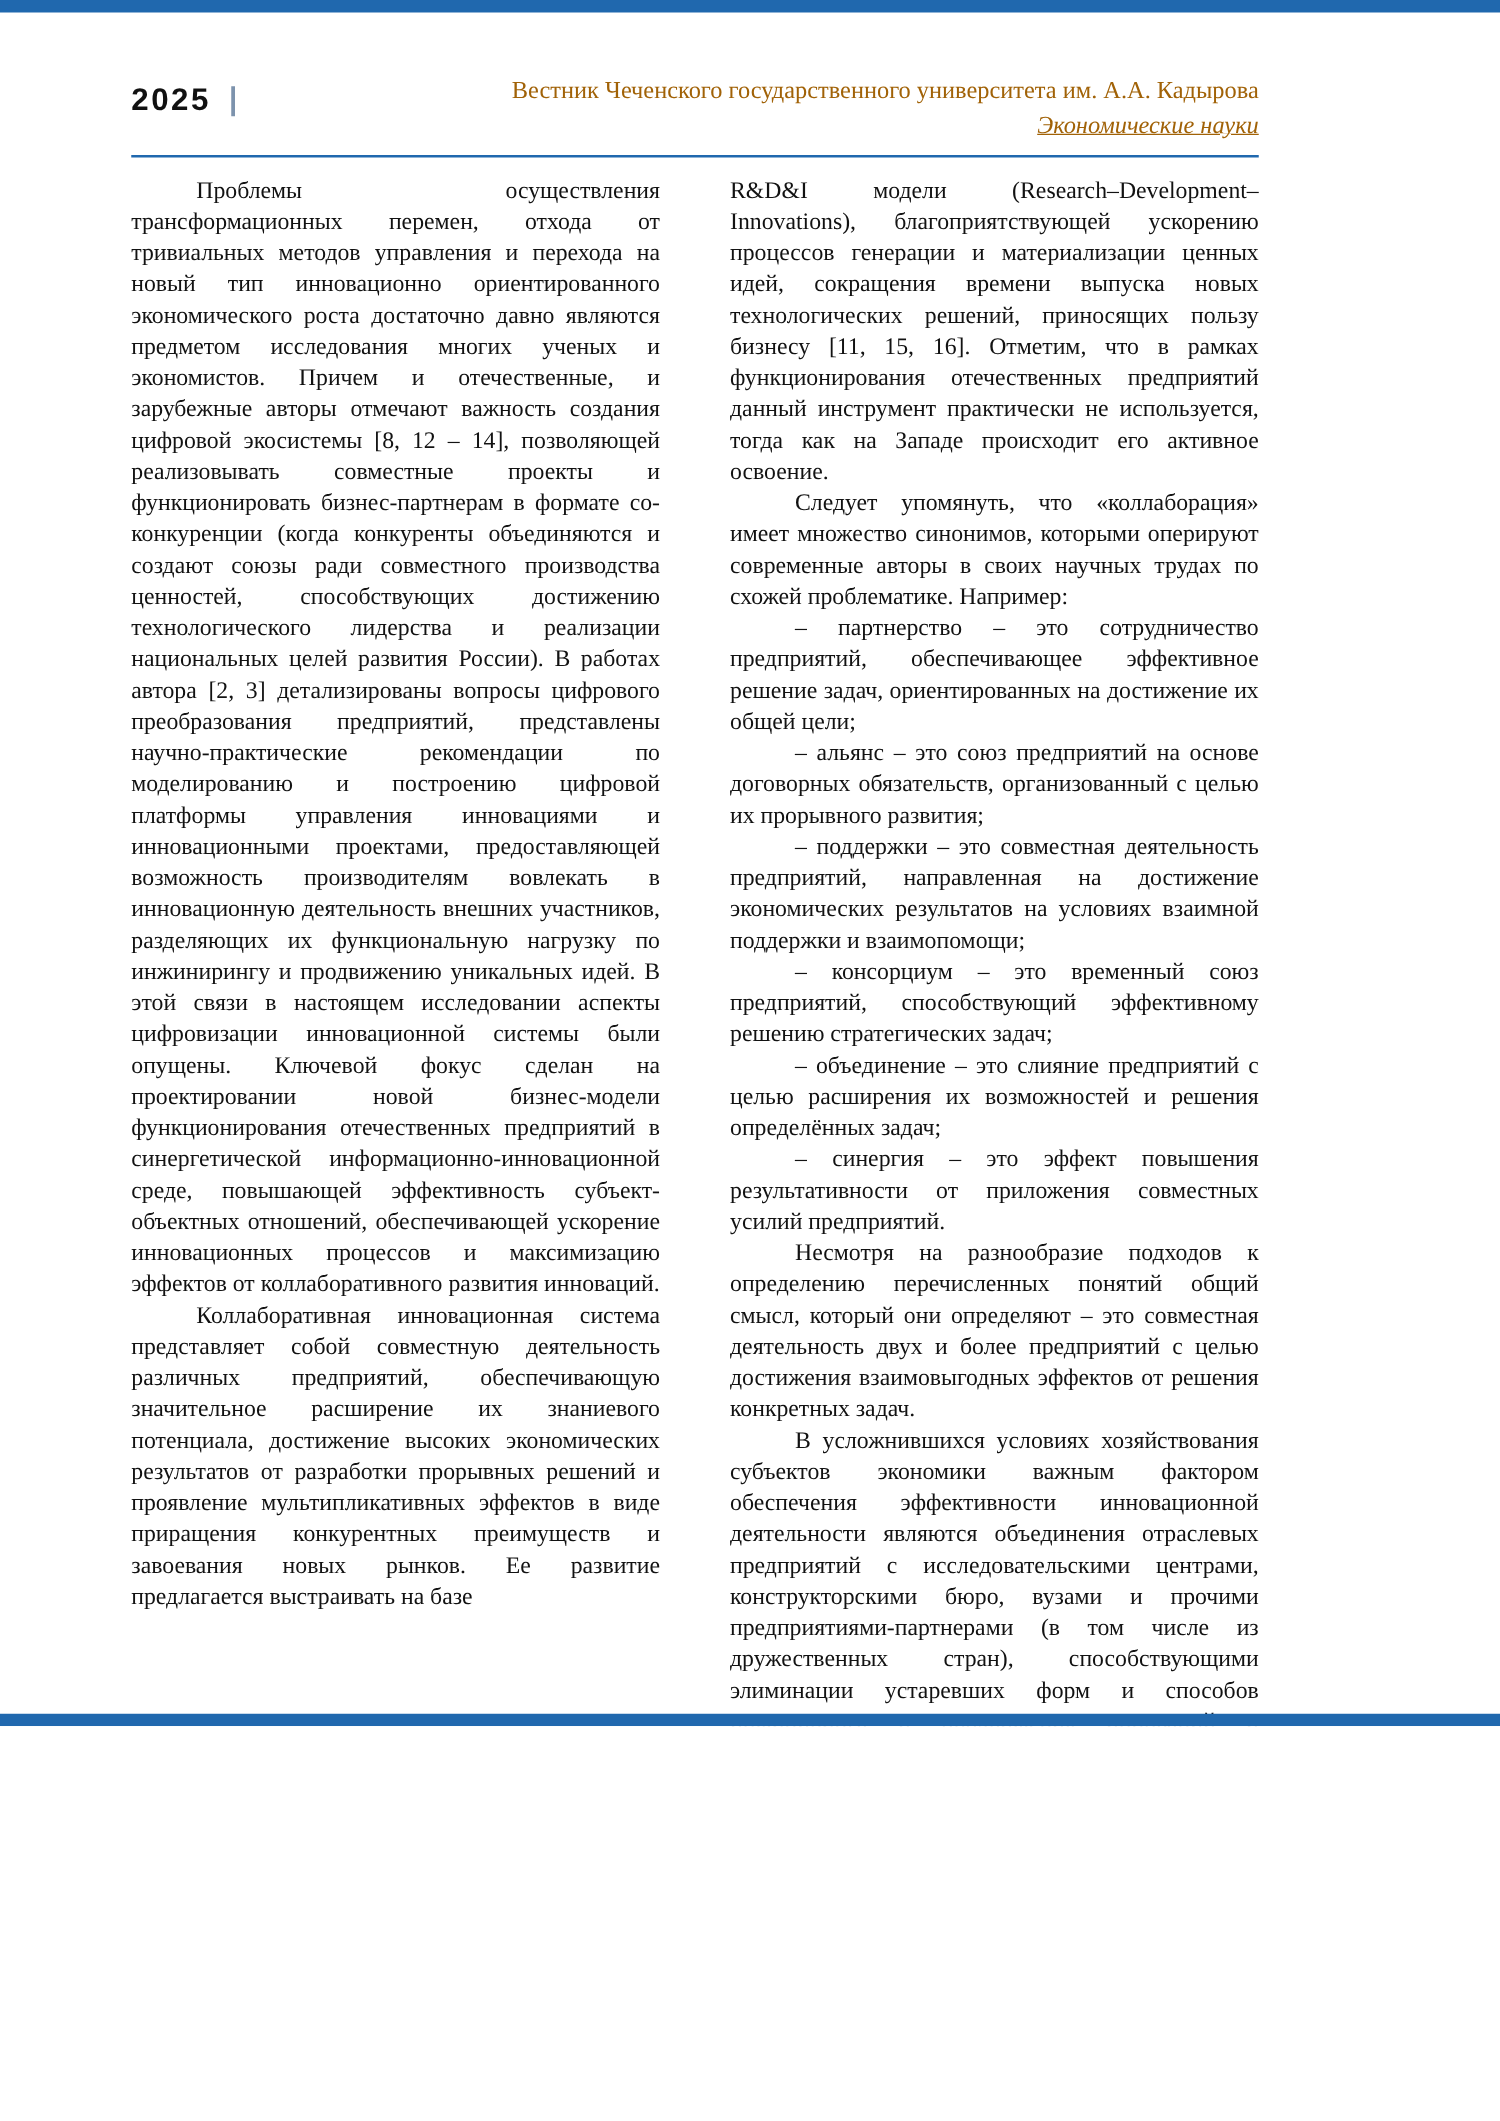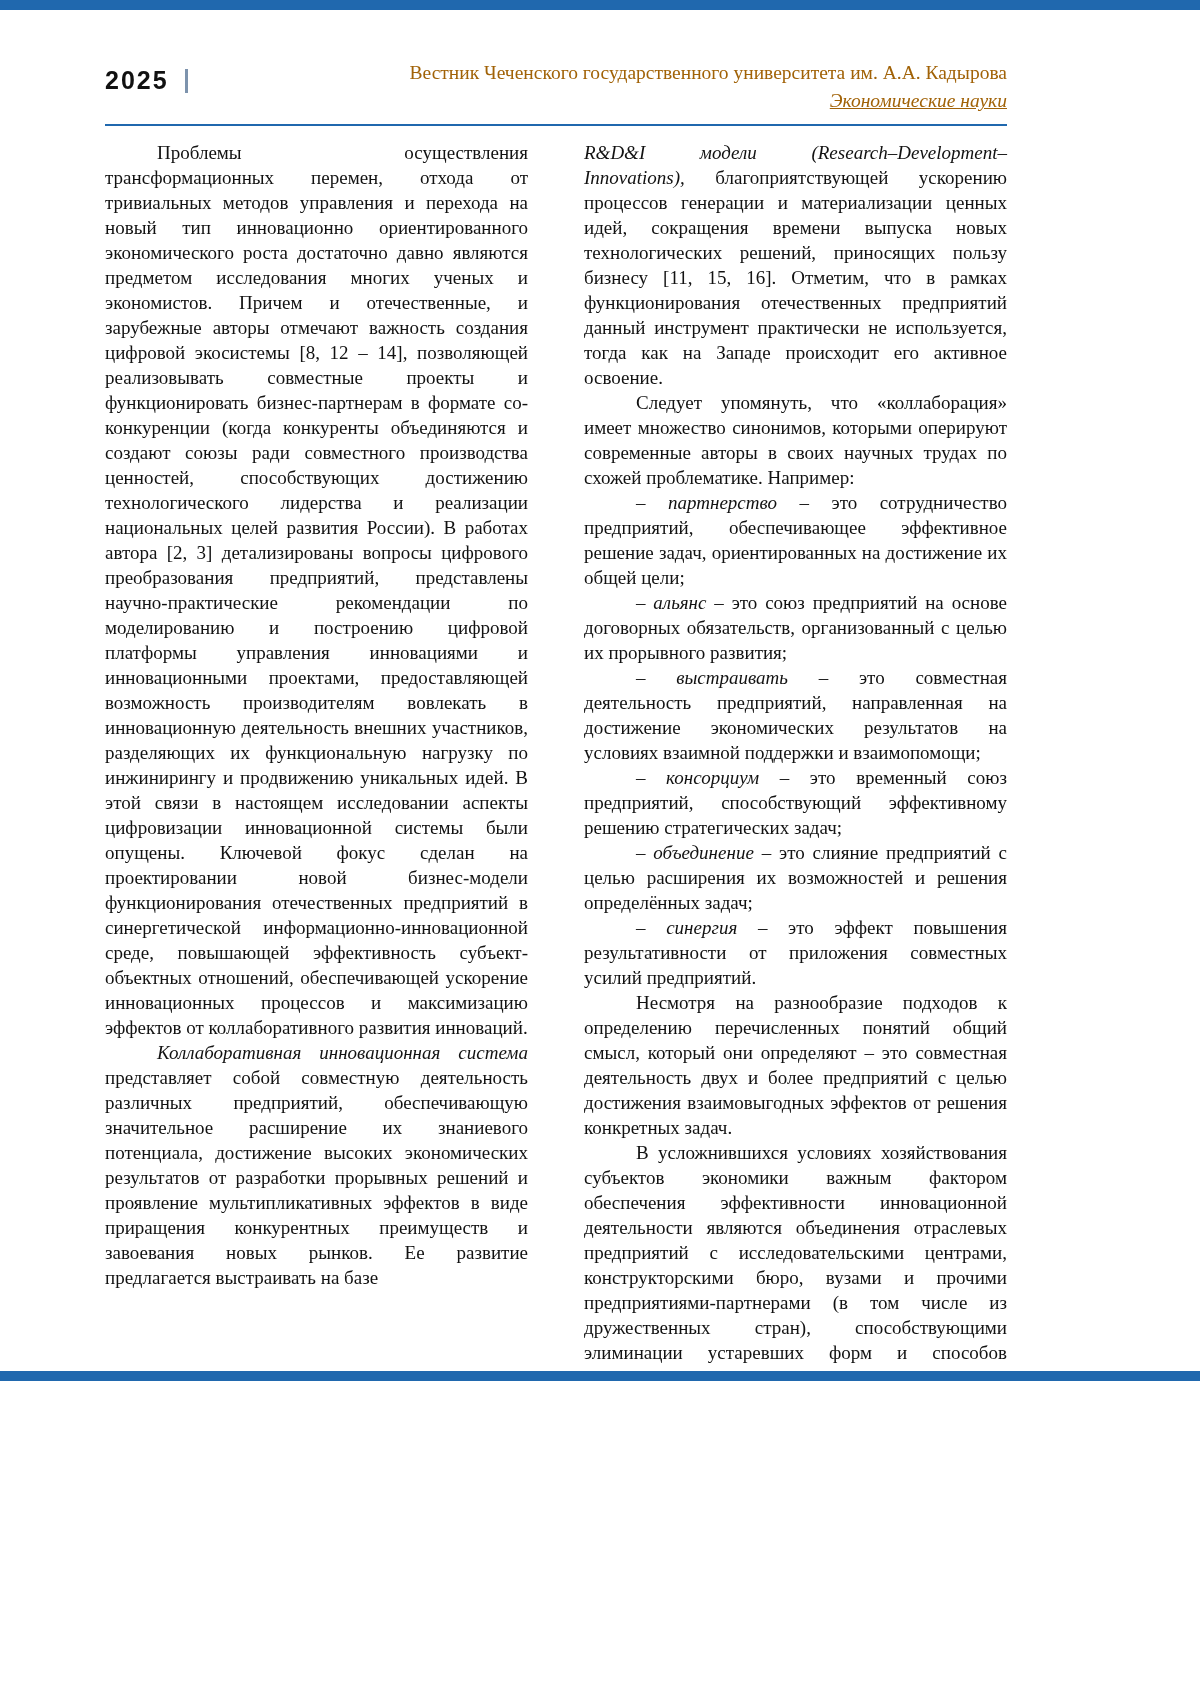--- a/index.html
+++ b/index.html
@@ -73,21 +73,21 @@
   .col {
     width: 423px;
     text-align: justify;
     font-size: 19px;
     line-height: 25px;
     hyphens: auto;
     -webkit-hyphens: auto;
   }
   p.para { margin: 0; }
   p.indent { text-indent: 52px; }
-  .it { font-style: italic; }
+  .it { }
 
   .page-number {
     position: absolute;
     left: 105px;
     top: 1502px;
     font-family: "Liberation Sans", sans-serif;
     font-weight: bold;
     font-size: 24px;
     color: #111;
   }
@@ -114,21 +114,21 @@
   <main class="columns">
     <div class="col">
         <p class="para indent"><span class="run">Проблемы осуществления трансформационных перемен, отхода от тривиальных методов управления и перехода на новый тип инновационно ориентированного экономического роста достаточно давно являются предметом исследования многих ученых и экономистов. Причем и отечественные, и зарубежные авторы отмечают важность создания цифровой экосистемы [8, 12 – 14], позволяющей реализовывать совместные проекты и функционировать бизнес-партнерам в формате со-конкуренции (когда конкуренты объединяются и создают союзы ради совместного производства ценностей, способствующих достижению технологического лидерства и реализации национальных целей развития России). В работах автора [2, 3] детализированы вопросы цифрового преобразования предприятий, представлены научно-практические рекомендации по моделированию и построению цифровой платформы управления инновациями и инновационными проектами, предоставляющей возможность производителям вовлекать в инновационную деятельность внешних участников, разделяющих их функциональную нагрузку по инжинирингу и продвижению уникальных идей. В этой связи в настоящем исследовании аспекты цифровизации инновационной системы были опущены. Ключевой фокус сделан на проектировании новой бизнес-модели функционирования отечественных предприятий в синергетической информационно-инновационной среде, повышающей эффективность субъект-объектных отношений, обеспечивающей ускорение инновационных процессов и максимизацию эффектов от коллаборативного развития инноваций.</span></p>
         <p class="para indent"><span class="run it">Коллаборативная инновационная система</span><span class="run"> представляет собой совместную деятельность различных предприятий, обеспечивающую значительное расширение их знаниевого потенциала, достижение высоких экономических результатов от разработки прорывных решений и проявление мультипликативных эффектов в виде приращения конкурентных преимуществ и завоевания новых рынков. Ее развитие предлагается выстраивать на базе</span></p>
       </div>
     <div class="col">
         <p class="para"><span class="run it">R&amp;D&amp;I модели (Research–Development–Innovations),</span><span class="run"> благоприятствующей ускорению процессов генерации и материализации ценных идей, сокращения времени выпуска новых технологических решений, приносящих пользу бизнесу [11, 15, 16]. Отметим, что в рамках функционирования отечественных предприятий данный инструмент практически не используется, тогда как на Западе происходит его активное освоение.</span></p>
         <p class="para indent"><span class="run">Следует упомянуть, что «коллаборация» имеет множество синонимов, которыми оперируют современные авторы в своих научных трудах по схожей проблематике. Например:</span></p>
         <p class="para indent"><span class="run">– </span><span class="run it">партнерство</span><span class="run"> – это сотрудничество предприятий, обеспечивающее эффективное решение задач, ориентированных на достижение их общей цели;</span></p>
         <p class="para indent"><span class="run">– </span><span class="run it">альянс</span><span class="run"> – это союз предприятий на основе договорных обязательств, организованный с целью их прорывного развития;</span></p>
-        <p class="para indent"><span class="run">– </span><span class="run it">выстраивать</span><span class="run"> – это совместная деятельность предприятий, направленная на достижение экономических результатов на условиях взаимной поддержки и взаимопомощи;</span></p>
+        <p class="para indent"><span class="run">– </span><span class="run it">поддержки</span><span class="run"> – это совместная деятельность предприятий, направленная на достижение экономических результатов на условиях взаимной поддержки и взаимопомощи;</span></p>
         <p class="para indent"><span class="run">– </span><span class="run it">консорциум</span><span class="run"> – это временный союз предприятий, способствующий эффективному решению стратегических задач;</span></p>
         <p class="para indent"><span class="run">– </span><span class="run it">объединение</span><span class="run"> – это слияние предприятий с целью расширения их возможностей и решения определённых задач;</span></p>
         <p class="para indent"><span class="run">– </span><span class="run it">синергия</span><span class="run"> – это эффект повышения результативности от приложения совместных усилий предприятий.</span></p>
         <p class="para indent"><span class="run">Несмотря на разнообразие подходов к определению перечисленных понятий общий смысл, который они определяют – это совместная деятельность двух и более предприятий с целью достижения взаимовыгодных эффектов от решения конкретных задач.</span></p>
         <p class="para indent"><span class="run">В усложнившихся условиях хозяйствования субъектов экономики важным фактором обеспечения эффективности инновационной деятельности являются объединения отраслевых предприятий с исследовательскими центрами, конструкторскими бюро, вузами и прочими предприятиями-партнерами (в том числе из дружественных стран), способствующими элиминации устаревших форм и способов инжиниринга и продвижения инноваций и внедрению «умных» подходов к функционированию в сфере инноваций [5, 6]. Усиление</span></p>
       </div>
   </main>
 
   <div class="page-number">30</div>
 

